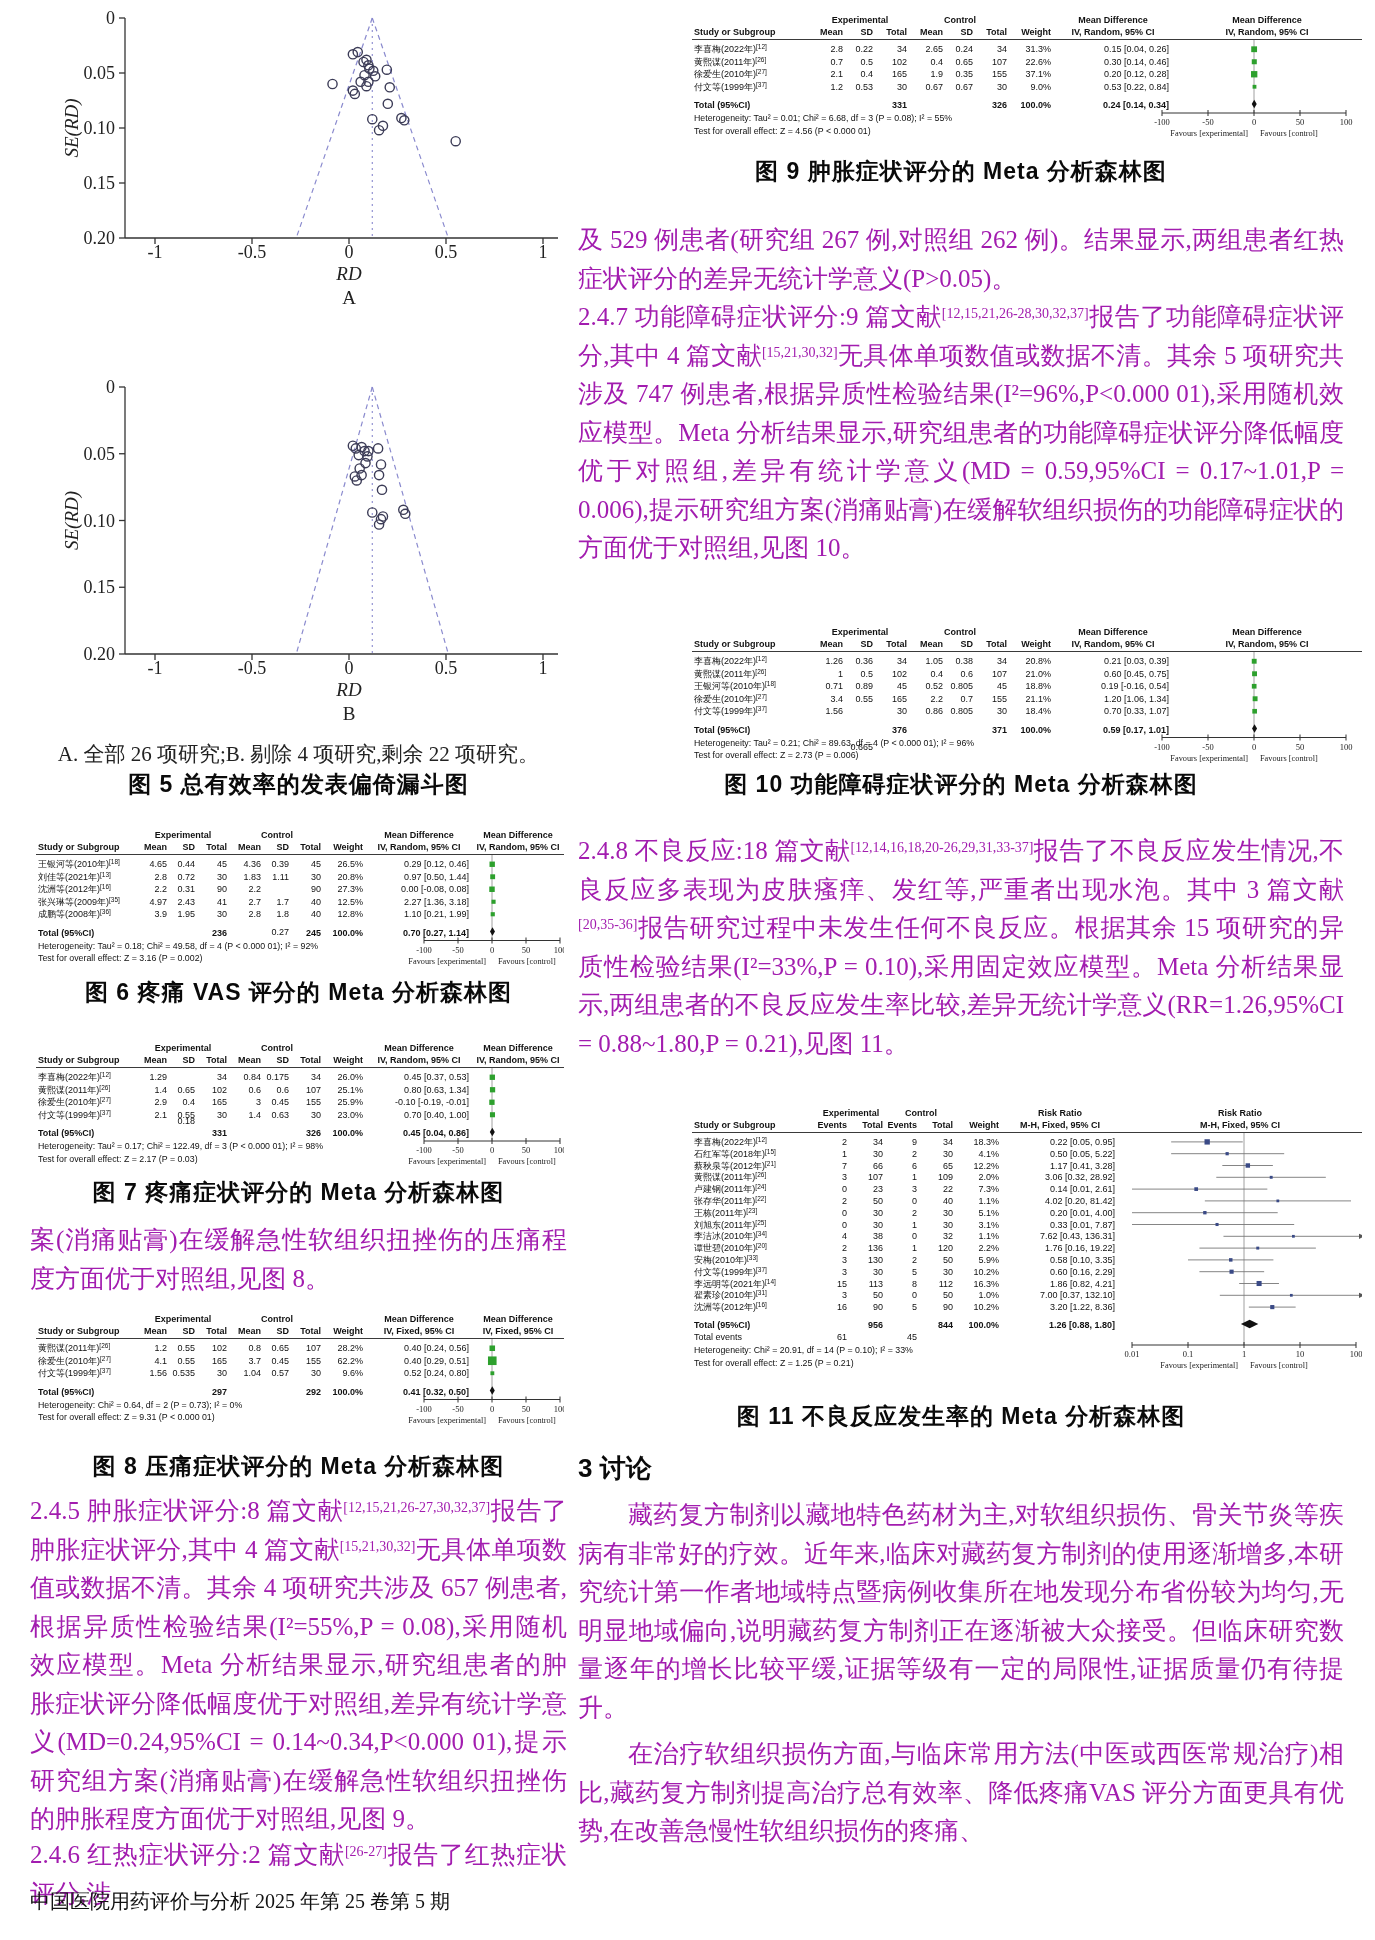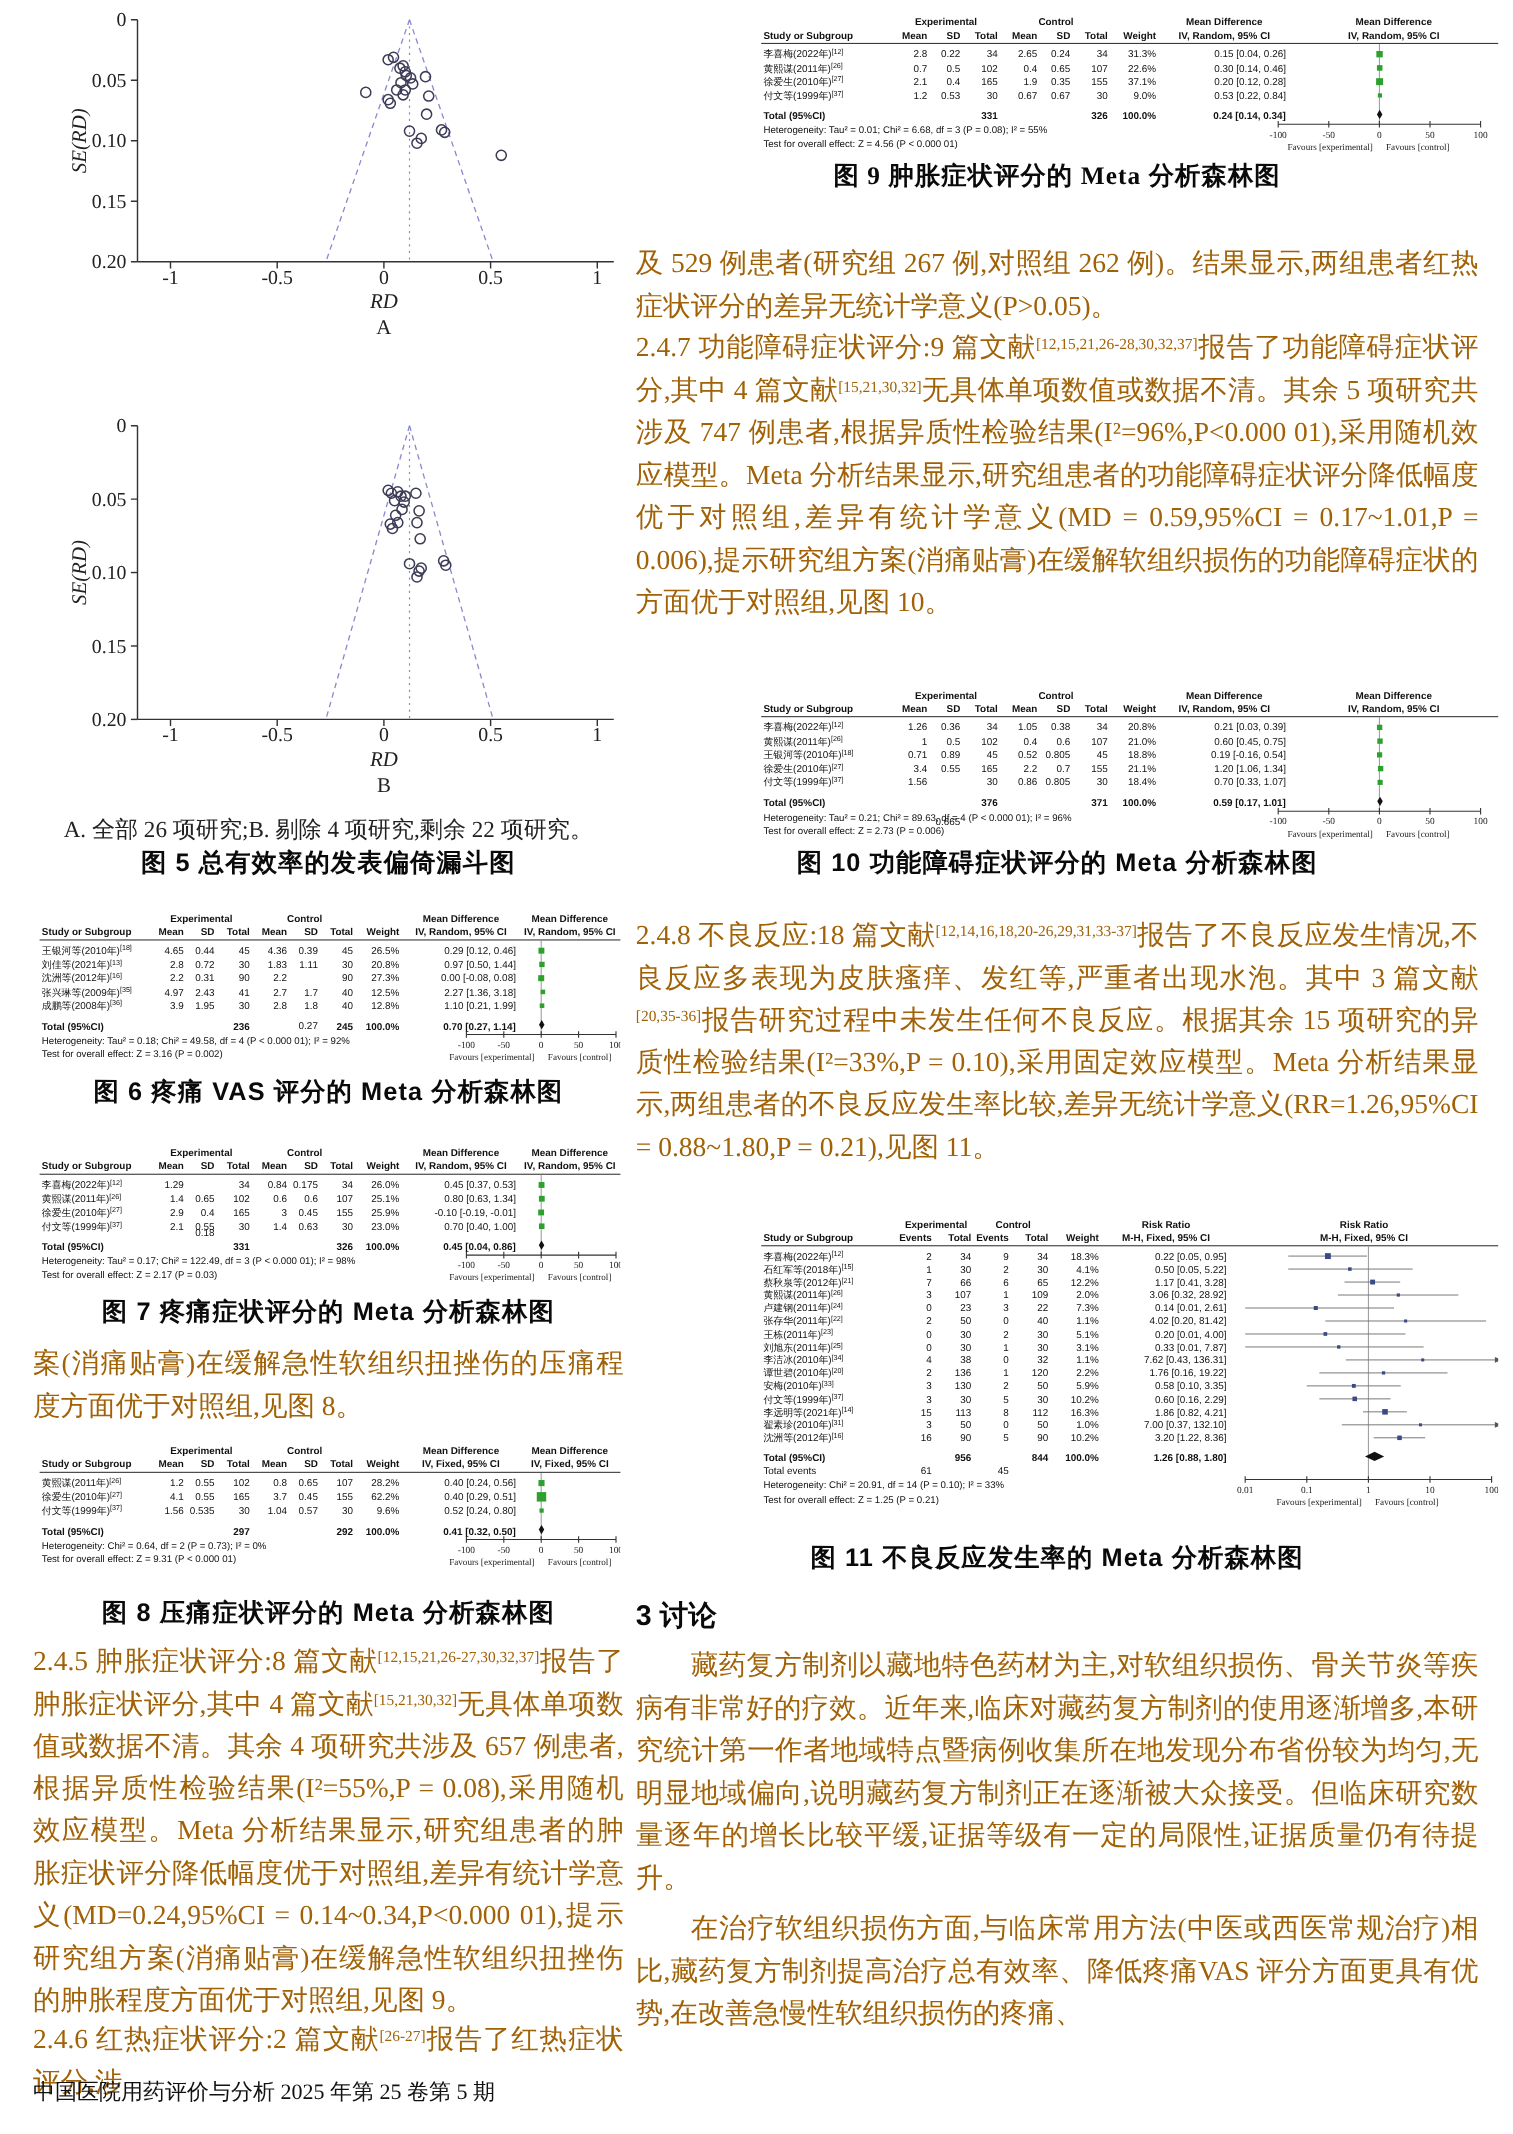--- a/index.html
+++ b/index.html
@@ -1,19 +1,19 @@
 <!DOCTYPE html>
 <html><head>
 <meta charset="utf-8">
 <style>
   html,body{margin:0;padding:0;}
   body{width:1375px;height:1940px;position:relative;background:#ffffff;
        font-family:"Liberation Serif","DejaVu Serif",serif;color:#151515;overflow:hidden;}
   .abs{position:absolute;}
-  .para{font-size:25px;line-height:38.5px;text-align:justify;color:#a16207;}
+  .para{font-size:25px;line-height:38.5px;text-align:justify;color:#a21caf;}
   .para sup{font-size:14px;line-height:0;vertical-align:7px;}
   .indent{text-indent:2em;}
   .figcap{font-family:"Liberation Sans","DejaVu Sans",sans-serif;font-weight:700;
           font-size:23px;text-align:center;color:#0a0a0a;letter-spacing:1px;}
   .fignote{font-size:21px;text-align:center;color:#222;}
   .h2sec{font-family:"Liberation Sans","DejaVu Sans",sans-serif;font-weight:700;font-size:26px;color:#0a0a0a;}
   .forest{position:absolute;font-family:"Liberation Sans","DejaVu Sans",sans-serif;font-size:9px;color:#111;}
   .f-row{position:absolute;left:0;right:0;display:grid;height:12px;line-height:12px;white-space:nowrap;}
   .f-row span{overflow:visible;}
   .f-bold{font-weight:700;}
@@ -539,21 +539,21 @@
       <line x1="562" y1="98" x2="562" y2="104" stroke="#333" stroke-width="1"></line>
       <text x="562" y="113" font-size="8.5" text-anchor="middle" fill="#222" font-family="Liberation Sans,sans-serif">0</text>
       <line x1="608" y1="98" x2="608" y2="104" stroke="#333" stroke-width="1"></line>
       <text x="608" y="113" font-size="8.5" text-anchor="middle" fill="#222" font-family="Liberation Sans,sans-serif">50</text>
       <line x1="654" y1="98" x2="654" y2="104" stroke="#333" stroke-width="1"></line>
       <text x="654" y="113" font-size="8.5" text-anchor="middle" fill="#222" font-family="Liberation Sans,sans-serif">100</text>
       <text x="556" y="124" font-size="8.3" text-anchor="end" fill="#222" font-family="Liberation Sans,sans-serif">Favours [experimental]</text>
       <text x="568" y="124" font-size="8.3" text-anchor="start" fill="#222" font-family="Liberation Sans,sans-serif">Favours [control]</text>
     </svg>
   </div>
-<div class="abs figcap" style="left:578px;top:144px;width:766px;font-family:Liberation Serif, serif;">图 9  肿胀症状评分的 Meta 分析森林图</div>
+<div class="abs figcap" style="left:578px;top:156px;width:766px;">图 9  肿胀症状评分的 Meta 分析森林图</div>
 
 <div class="abs para" style="left:578px;top:221px;width:766px;">及 529 例患者(研究组 267 例,对照组 262 例)。结果显示,两组患者红热症状评分的差异无统计学意义(P&gt;0.05)。</div>
 <div class="abs para" style="left:578px;top:298px;width:766px;">2.4.7  功能障碍症状评分:9 篇文献<sup>[12,15,21,26-28,30,32,37]</sup>报告了功能障碍症状评分,其中 4 篇文献<sup>[15,21,30,32]</sup>无具体单项数值或数据不清。其余 5 项研究共涉及 747 例患者,根据异质性检验结果(I²=96%,P&lt;0.000 01),采用随机效应模型。Meta 分析结果显示,研究组患者的功能障碍症状评分降低幅度优于对照组,差异有统计学意义(MD = 0.59,95%CI = 0.17~1.01,P = 0.006),提示研究组方案(消痛贴膏)在缓解软组织损伤的功能障碍症状的方面优于对照组,见图 10。</div>
 
 <div class="forest" style="left: 692px; top: 624px; width: 670px; height: 147.5px;">
     <div class="f-row f-bold" style="top: 2px; grid-template-columns: 118px 36px 30px 34px 36px 30px 34px 44px 118px 190px;">
       <span class="f-c" style="grid-column: 2 / 5;">Experimental</span>
       <span class="f-c" style="grid-column: 5 / 8;">Control</span>
       <span class="f-c" style="grid-column: 9;">Mean Difference</span>
       <span class="f-c" style="grid-column: 10;">Mean Difference</span>

